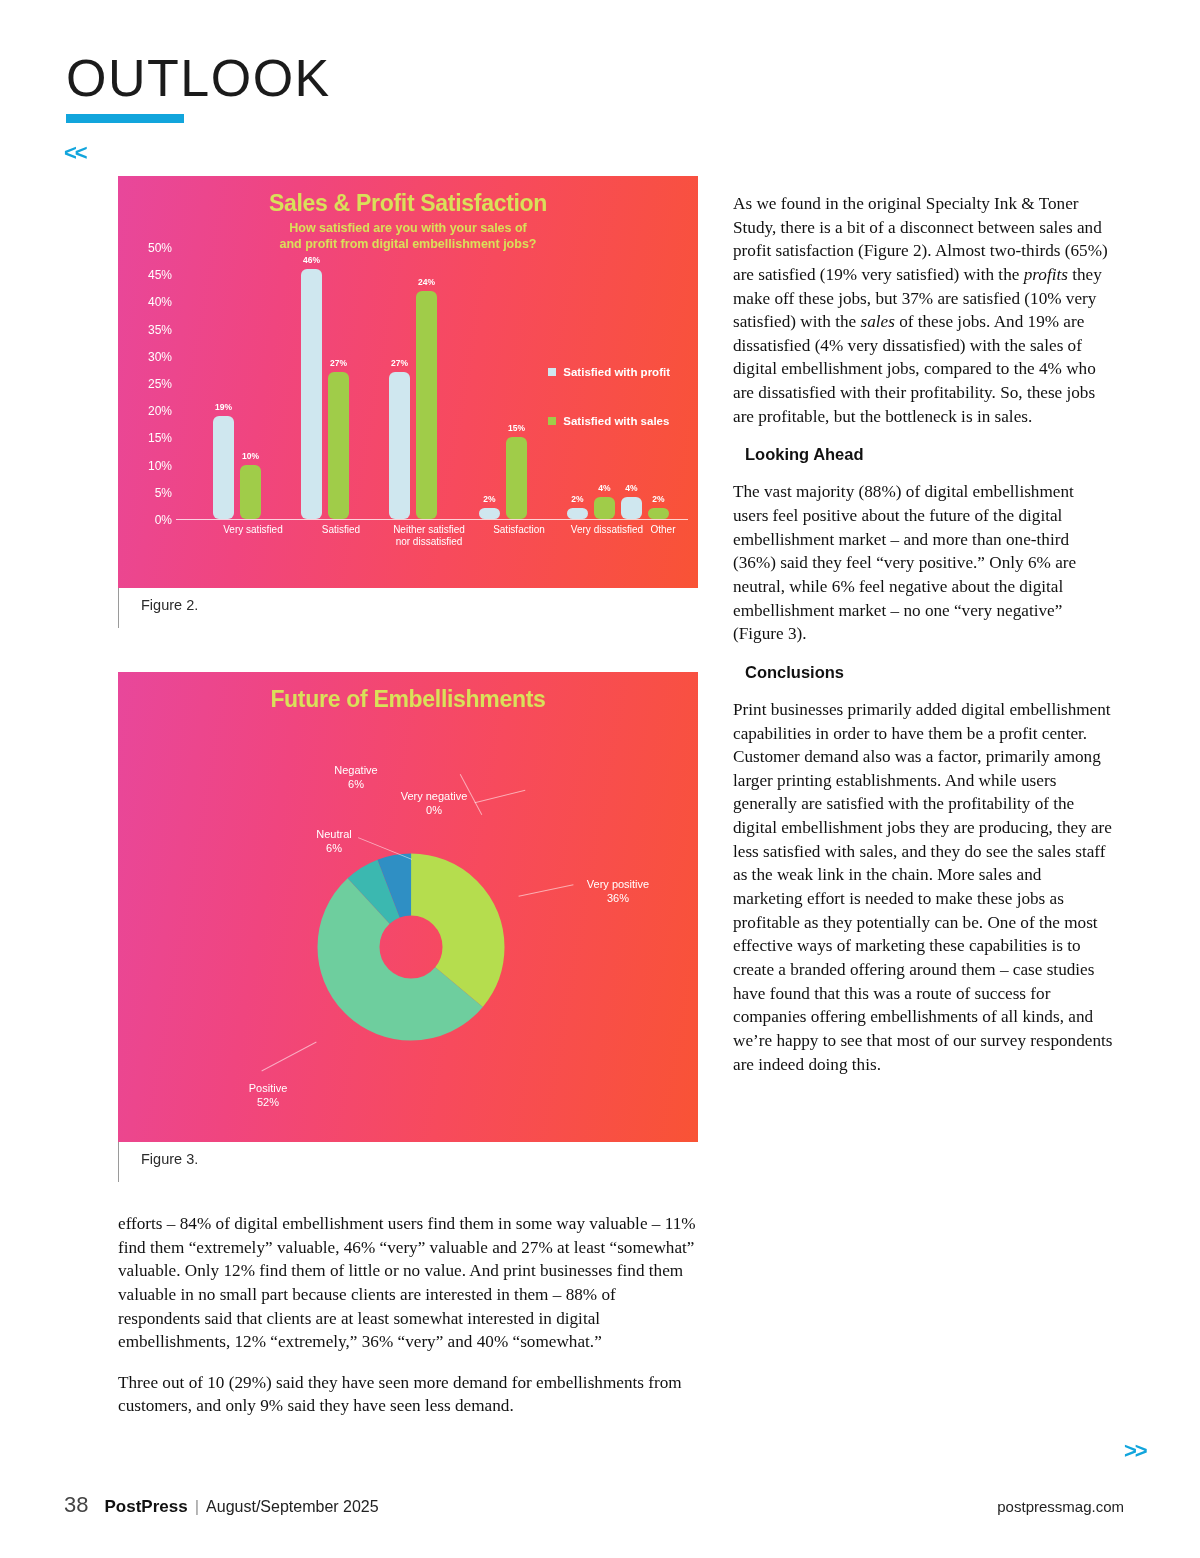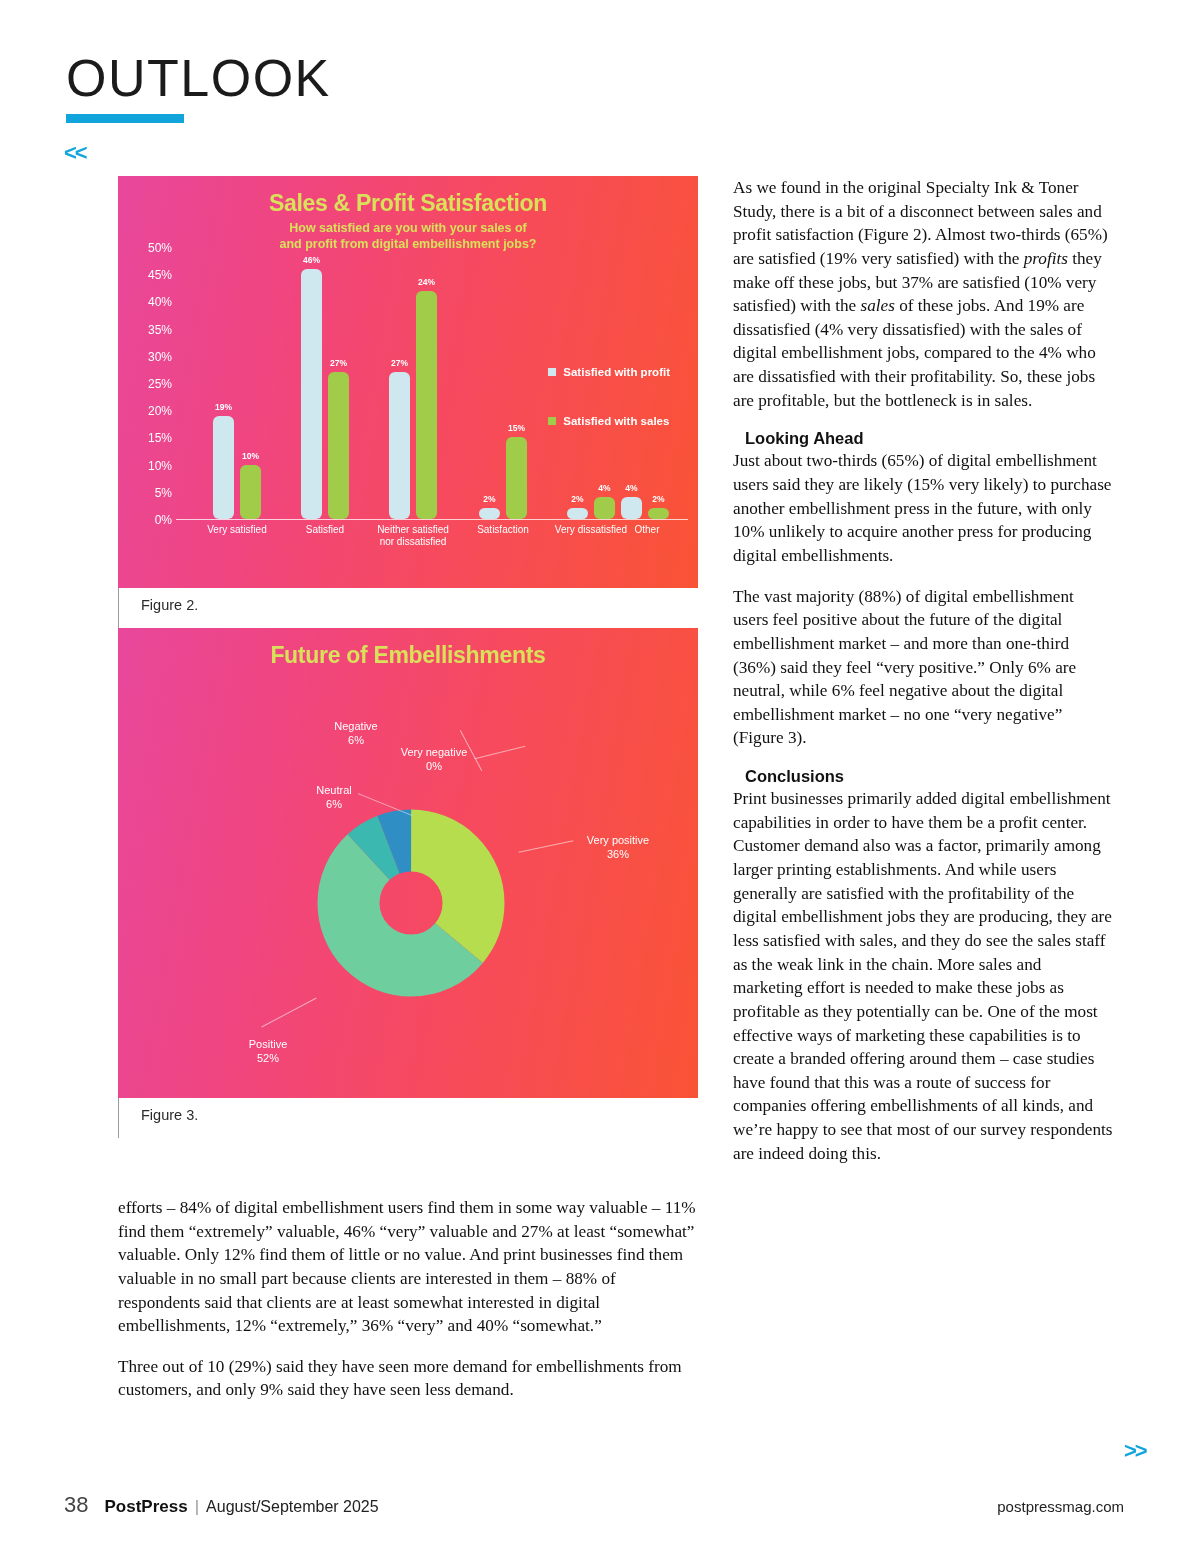--- a/index.html
+++ b/index.html
@@ -96,21 +96,21 @@
   .bar { position: relative; width: 21px; border-radius: 6px; }
   .bar .val {
     position: absolute; left: 50%; transform: translateX(-50%);
     top: -14px;
     font-family: "Liberation Sans", sans-serif;
     font-size: 8.5px; font-weight: 700; color: #ffffff;
     white-space: nowrap;
   }
   .bar.profit { background: #cfe7ef; }
   .bar.sales { background: #a0cc49; }
-  .x-labels { position: absolute; left: 58px; right: 10px; top: 276px; height: 50px; }
+  .x-labels { position: absolute; left: 74px; right: 10px; top: 276px; height: 50px; }
   .x-label {
     position: absolute; text-align: center;
     font-family: "Liberation Sans", sans-serif;
     font-size: 10px; color: #ffffff; line-height: 1.2;
   }
   .legend { position: absolute; right: 28px; top: 118px; }
   .legend-row {
     display: flex; align-items: center; gap: 7px; margin-bottom: 37px;
     font-family: "Liberation Sans", sans-serif;
     font-size: 11.5px; font-weight: 600; color: #ffffff;
@@ -139,21 +139,21 @@
     font-family: "Liberation Sans", sans-serif;
     font-size: 14.5px; color: #2b2b2b;
   }
 
   
   p.body {
     font-family: "Liberation Serif", serif;
     font-size: 17.2px;
     line-height: 1.375;
     color: #111111;
-    margin: 0 0 17px 0;
+    margin: 16px 0 17px 0;
     text-align: left;
   }
   p.body.tight { margin-bottom: 0; }
   h3.sec {
     font-family: "Liberation Sans", sans-serif;
     font-size: 16.5px; font-weight: 700; color: #111111;
     margin: 17px 0 1px 12px;
   }
   .col-bottom {
     position: absolute; left: 118px; top: 1196px; width: 583px;
@@ -285,21 +285,21 @@
         <div class="legend-row">
           <span class="swatch sales"></span>
           <span>Satisfied with sales</span>
         </div>
       </div>
 
     </div>
   </div>
   <div class="fig-caption">Figure 2.</div>
 
-  <div class="figure-panel panel-donut" style="">
+  <div class="figure-panel panel-donut" style="margin-top:44px">
     <div class="chart-title">Future of Embellishments</div>
 
     <div class="donut-wrap">
       <svg class="donut-svg" width="250" height="250" viewBox="0 0 250 250">
 
         <circle r="62.5" cx="125" cy="125" fill="transparent" stroke="#b5dd4e" stroke-width="62" stroke-dasharray="141.4 251.3" stroke-dashoffset="0" transform="rotate(-90 125 125)"></circle>
 
         <circle r="62.5" cx="125" cy="125" fill="transparent" stroke="#6ece9e" stroke-width="62" stroke-dasharray="204.2 188.5" stroke-dashoffset="-141.4" transform="rotate(-90 125 125)"></circle>
 
         <circle r="62.5" cx="125" cy="125" fill="transparent" stroke="#3bb8b0" stroke-width="62" stroke-dasharray="23.6 369.1" stroke-dashoffset="-345.6" transform="rotate(-90 125 125)"></circle>
@@ -336,21 +336,20 @@
     </div>
   </div>
   <div class="fig-caption">Figure 3.</div>
 </div>
 
 <div class="col-right">
   <p class="body"><span>As we found in the original Specialty Ink &amp; Toner Study, there is a bit of a disconnect between sales and profit satisfaction (Figure 2). Almost two-thirds (65%) are satisfied (19% very satisfied) with the</span> <em>profits</em><span> they make off these jobs, but 37% are satisfied (10% very satisfied) with the </span><em>sales</em><span> of these jobs. And 19% are dissatisfied (4% very dissatisfied) with the sales of digital embellishment jobs, compared to the 4% who are dissatisfied with their profitability. So, these jobs are profitable, but the bottleneck is in sales.</span></p>
 
 
   <h3 class="sec">Looking Ahead</h3>
-  <p class="body">Just about two-thirds (65%) of digital embellishment users said they are likely (15% very likely) to purchase another embellishment press in the future, with only 10% unlikely to acquire another press for producing digital embellishments.</p>
 
   <p class="body">The vast majority (88%) of digital embellishment users feel positive about the future of the digital embellishment market – and more than one-third (36%) said they feel “very positive.” Only 6% are neutral, while 6% feel negative about the digital embellishment market – no one “very negative” (Figure 3).</p>
 
   <h3 class="sec">Conclusions</h3>
   <p class="body tight">Print businesses primarily added digital embellishment capabilities in order to have them be a profit center. Customer demand also was a factor, primarily among larger printing establishments. And while users generally are satisfied with the profitability of the digital embellishment jobs they are producing, they are less satisfied with sales, and they do see the sales staff as the weak link in the chain. More sales and marketing effort is needed to make these jobs as profitable as they potentially can be. One of the most effective ways of marketing these capabilities is to create a branded offering around them – case studies have found that this was a route of success for companies offering embellishments of all kinds, and we’re happy to see that most of our survey respondents are indeed doing this.</p>
 </div>
 
 <div class="col-bottom">
   <p class="body">efforts – 84% of digital embellishment users find them in some way valuable – 11% find them “extremely” valuable, 46% “very” valuable and 27% at least “somewhat” valuable. Only 12% find them of little or no value. And print businesses find them valuable in no small part because clients are interested in them – 88% of respondents said that clients are at least somewhat interested in digital embellishments, 12% “extremely,” 36% “very” and 40% “somewhat.”</p>
   <p class="body">Three out of 10 (29%) said they have seen more demand for embellishments from customers, and only 9% said they have seen less demand.</p>

